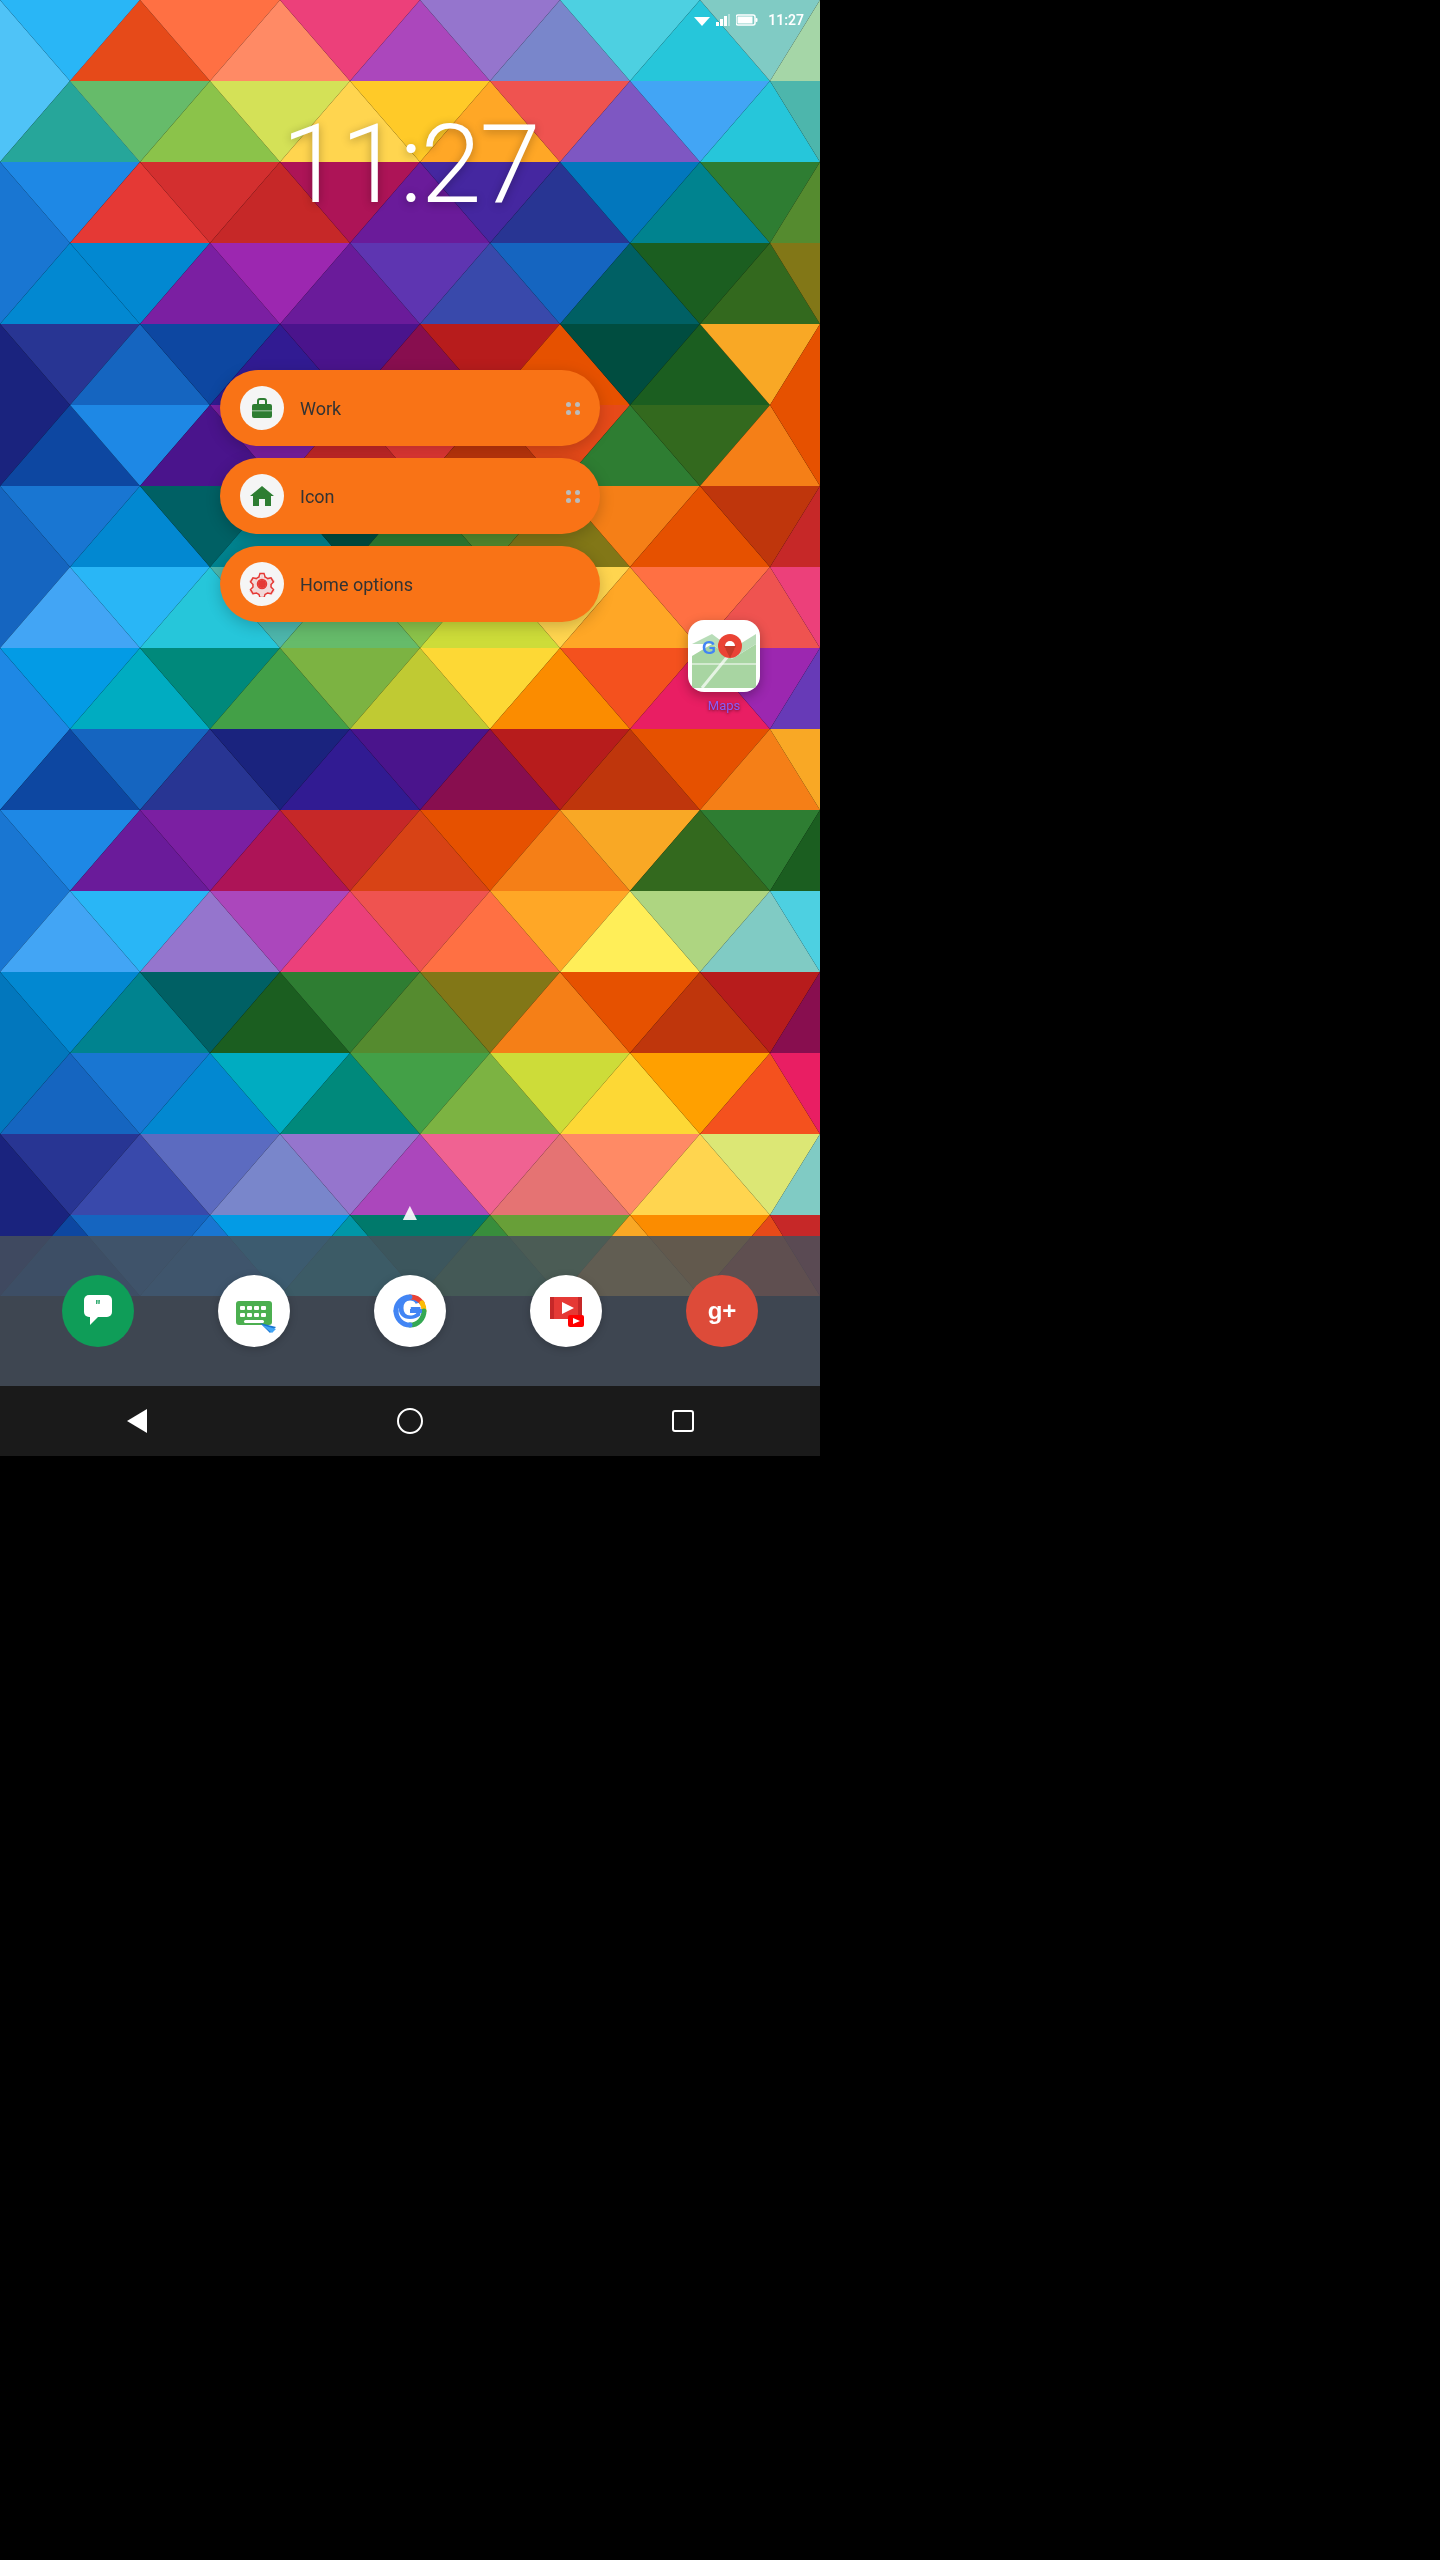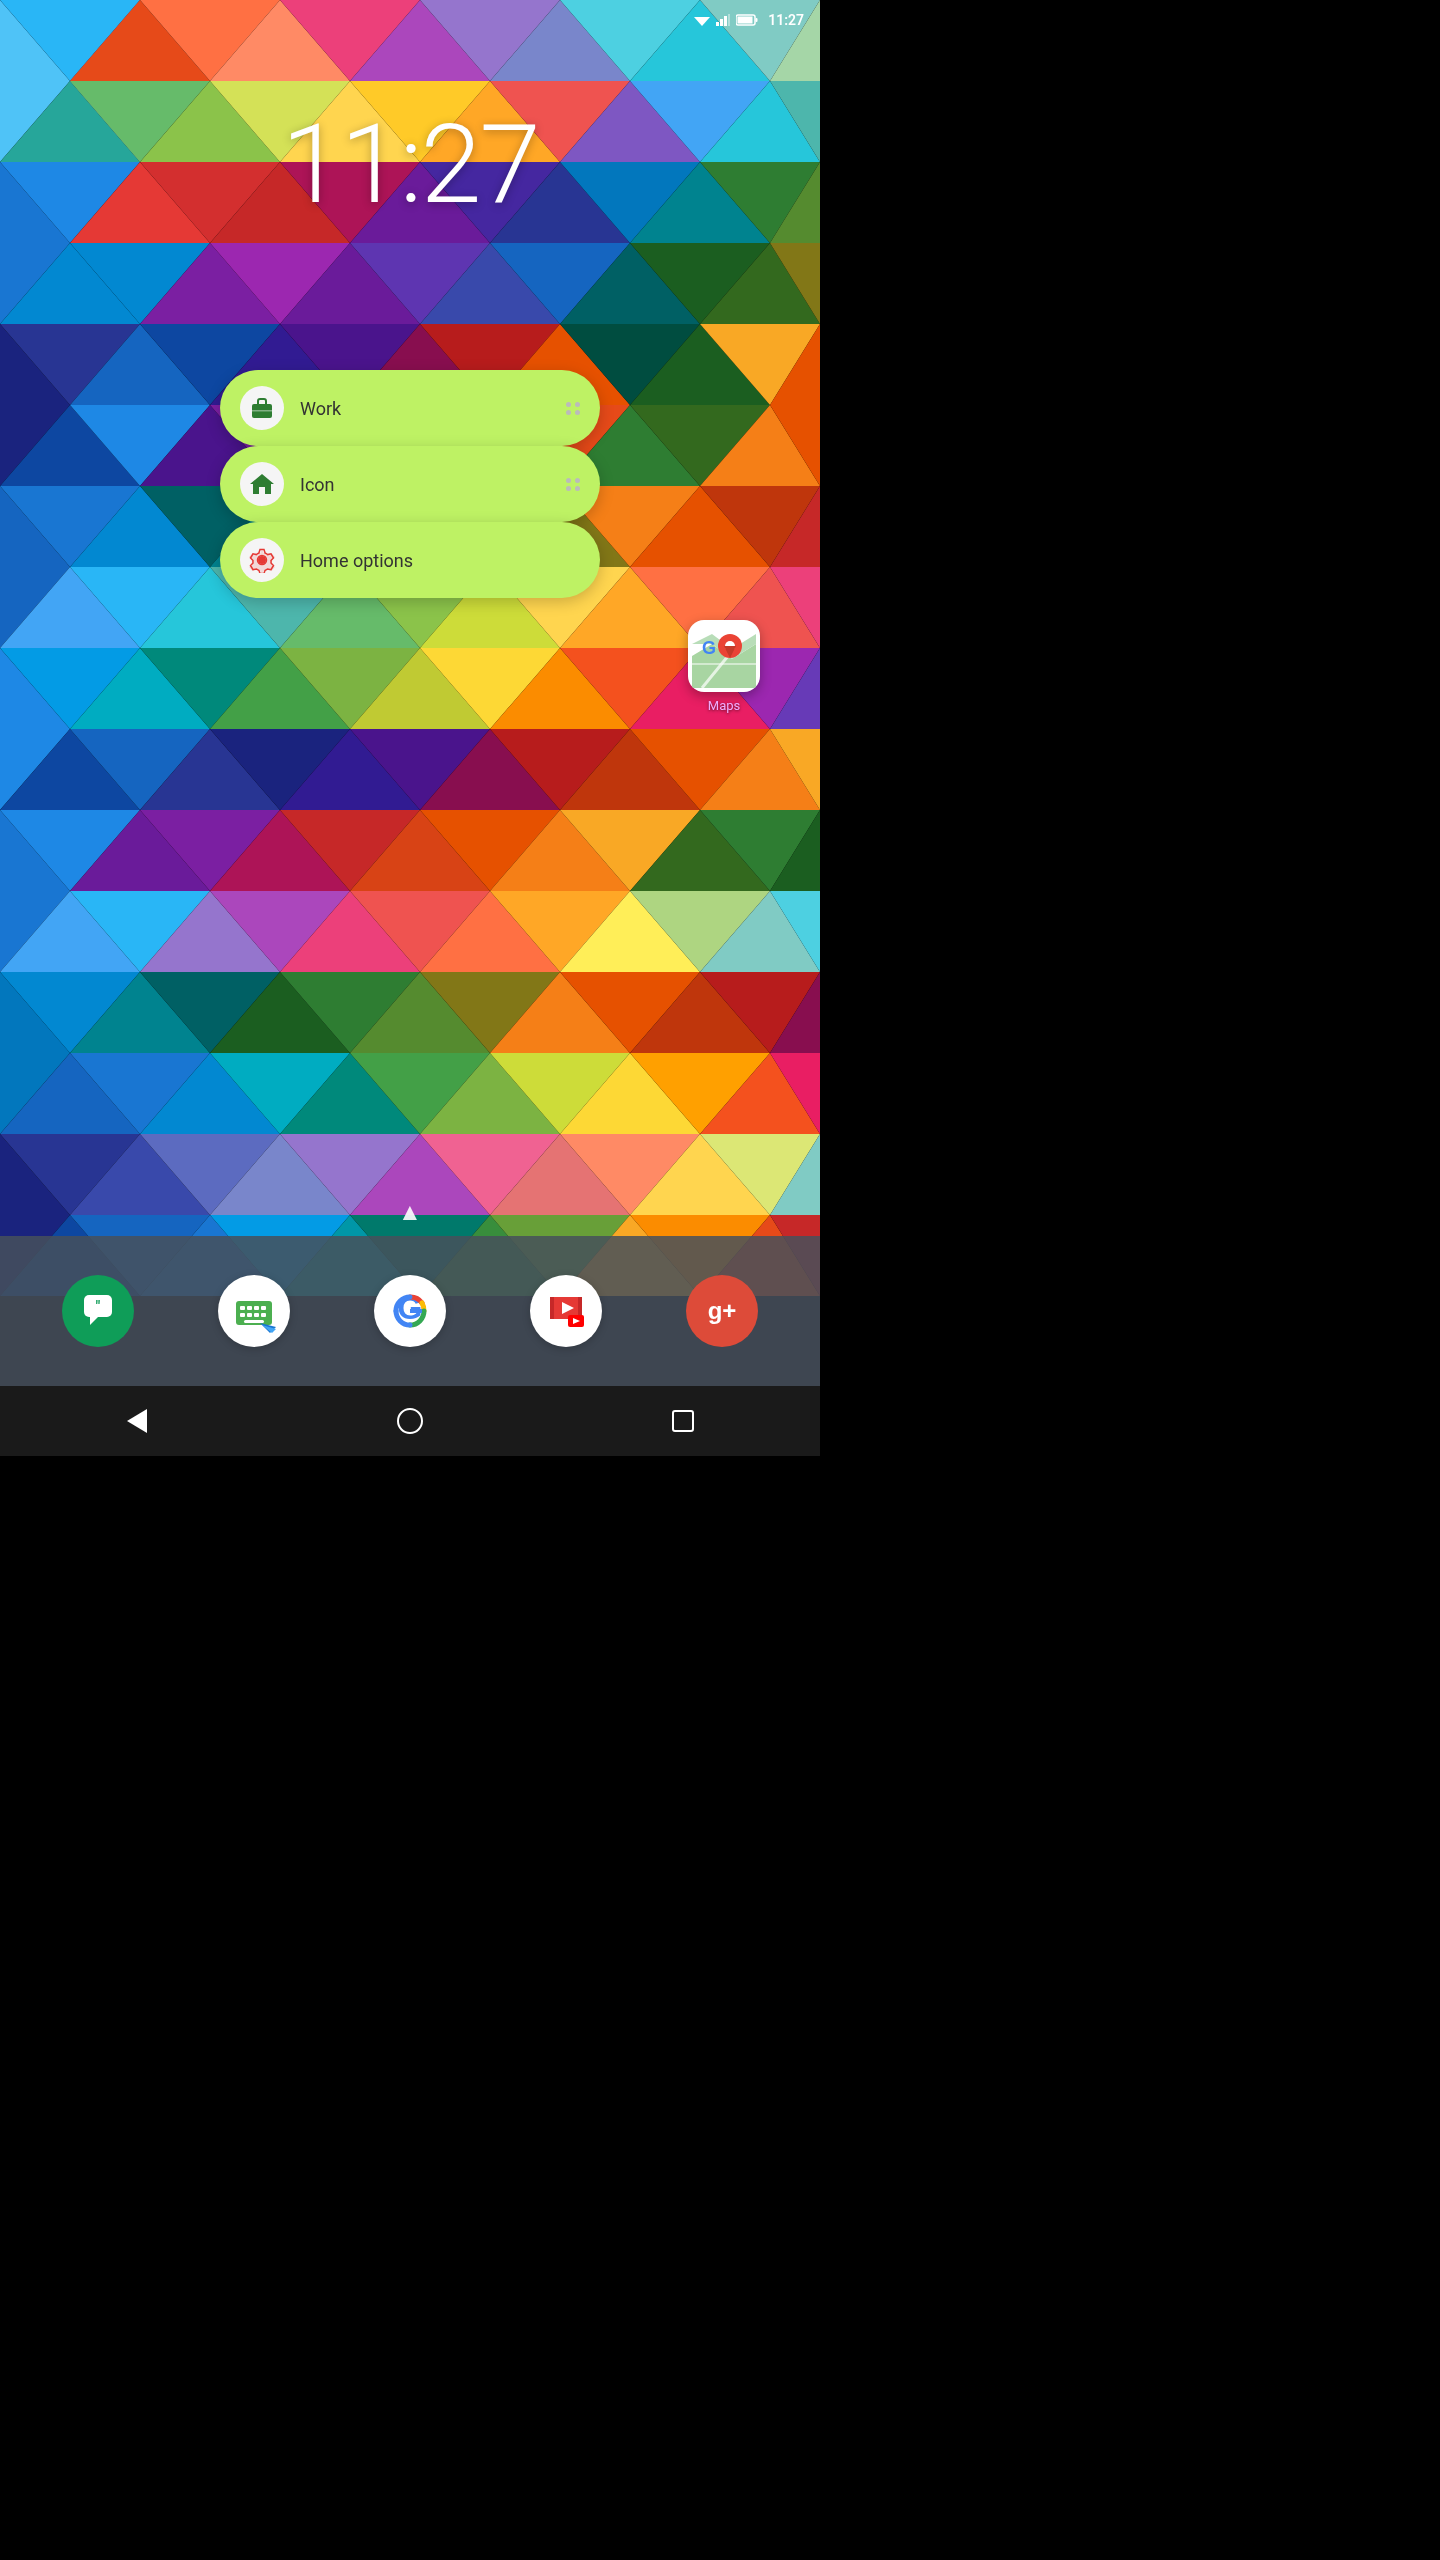--- a/index.html
+++ b/index.html
@@ -72,23 +72,24 @@
     .context-menu {
       position: absolute;
       top: 370px;
       left: 50%;
       transform: translateX(-50%);
       width: 380px;
       z-index: 20;
     }
 
     .menu-item {
-      background: #bef264;
+      background: #f97316;
       border-radius: 40px;
       padding: 16px 20px;
+      margin-bottom: 12px;
       display: flex;
       align-items: center;
       gap: 16px;
       box-shadow: 0 4px 15px rgba(0,0,0,0.2);
       cursor: pointer;
     }
 
     .menu-item-icon {
       width: 44px;
       height: 44px;
@@ -146,21 +147,21 @@
       border-radius: 16px;
       overflow: hidden;
       box-shadow: 0 4px 12px rgba(0,0,0,0.3);
       background: white;
       display: flex;
       align-items: center;
       justify-content: center;
     }
 
     .maps-label {
-      color: #f0abfc;
+      color: #8b5cf6;
       font-size: 13px;
       text-shadow: 0 1px 3px rgba(0,0,0,0.6);
     }
 
     
     .drawer-arrow {
       position: absolute;
       bottom: 230px;
       left: 50%;
       transform: translateX(-50%);

